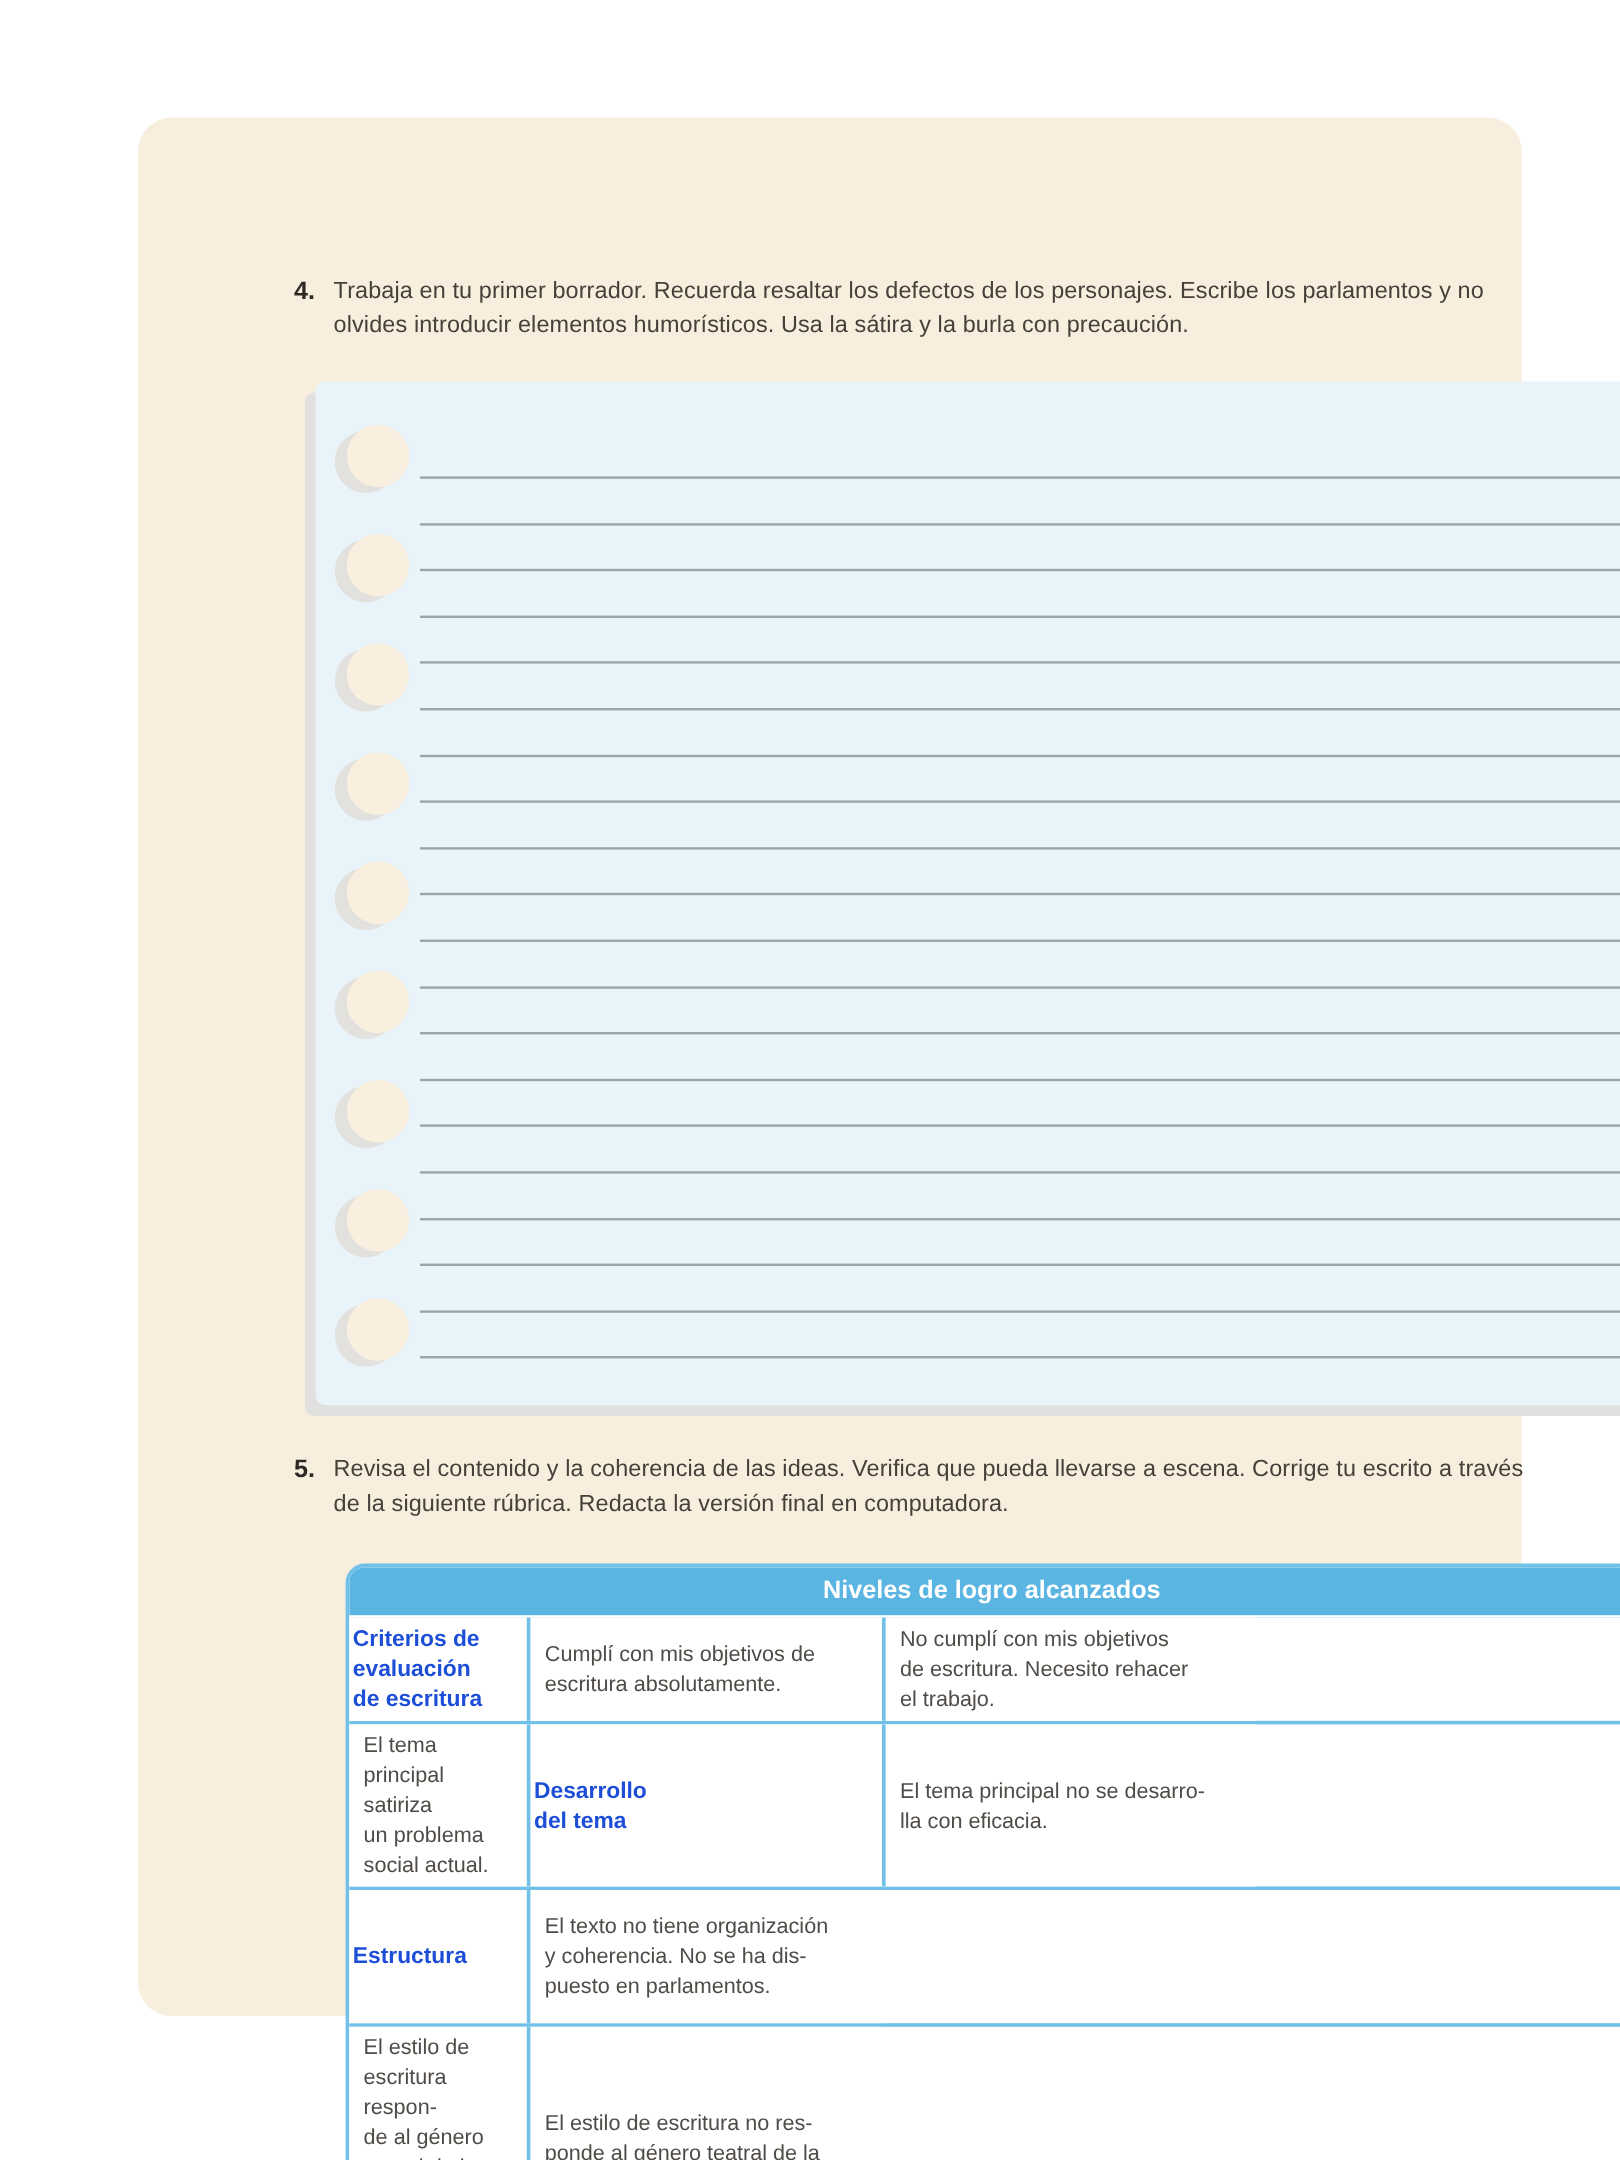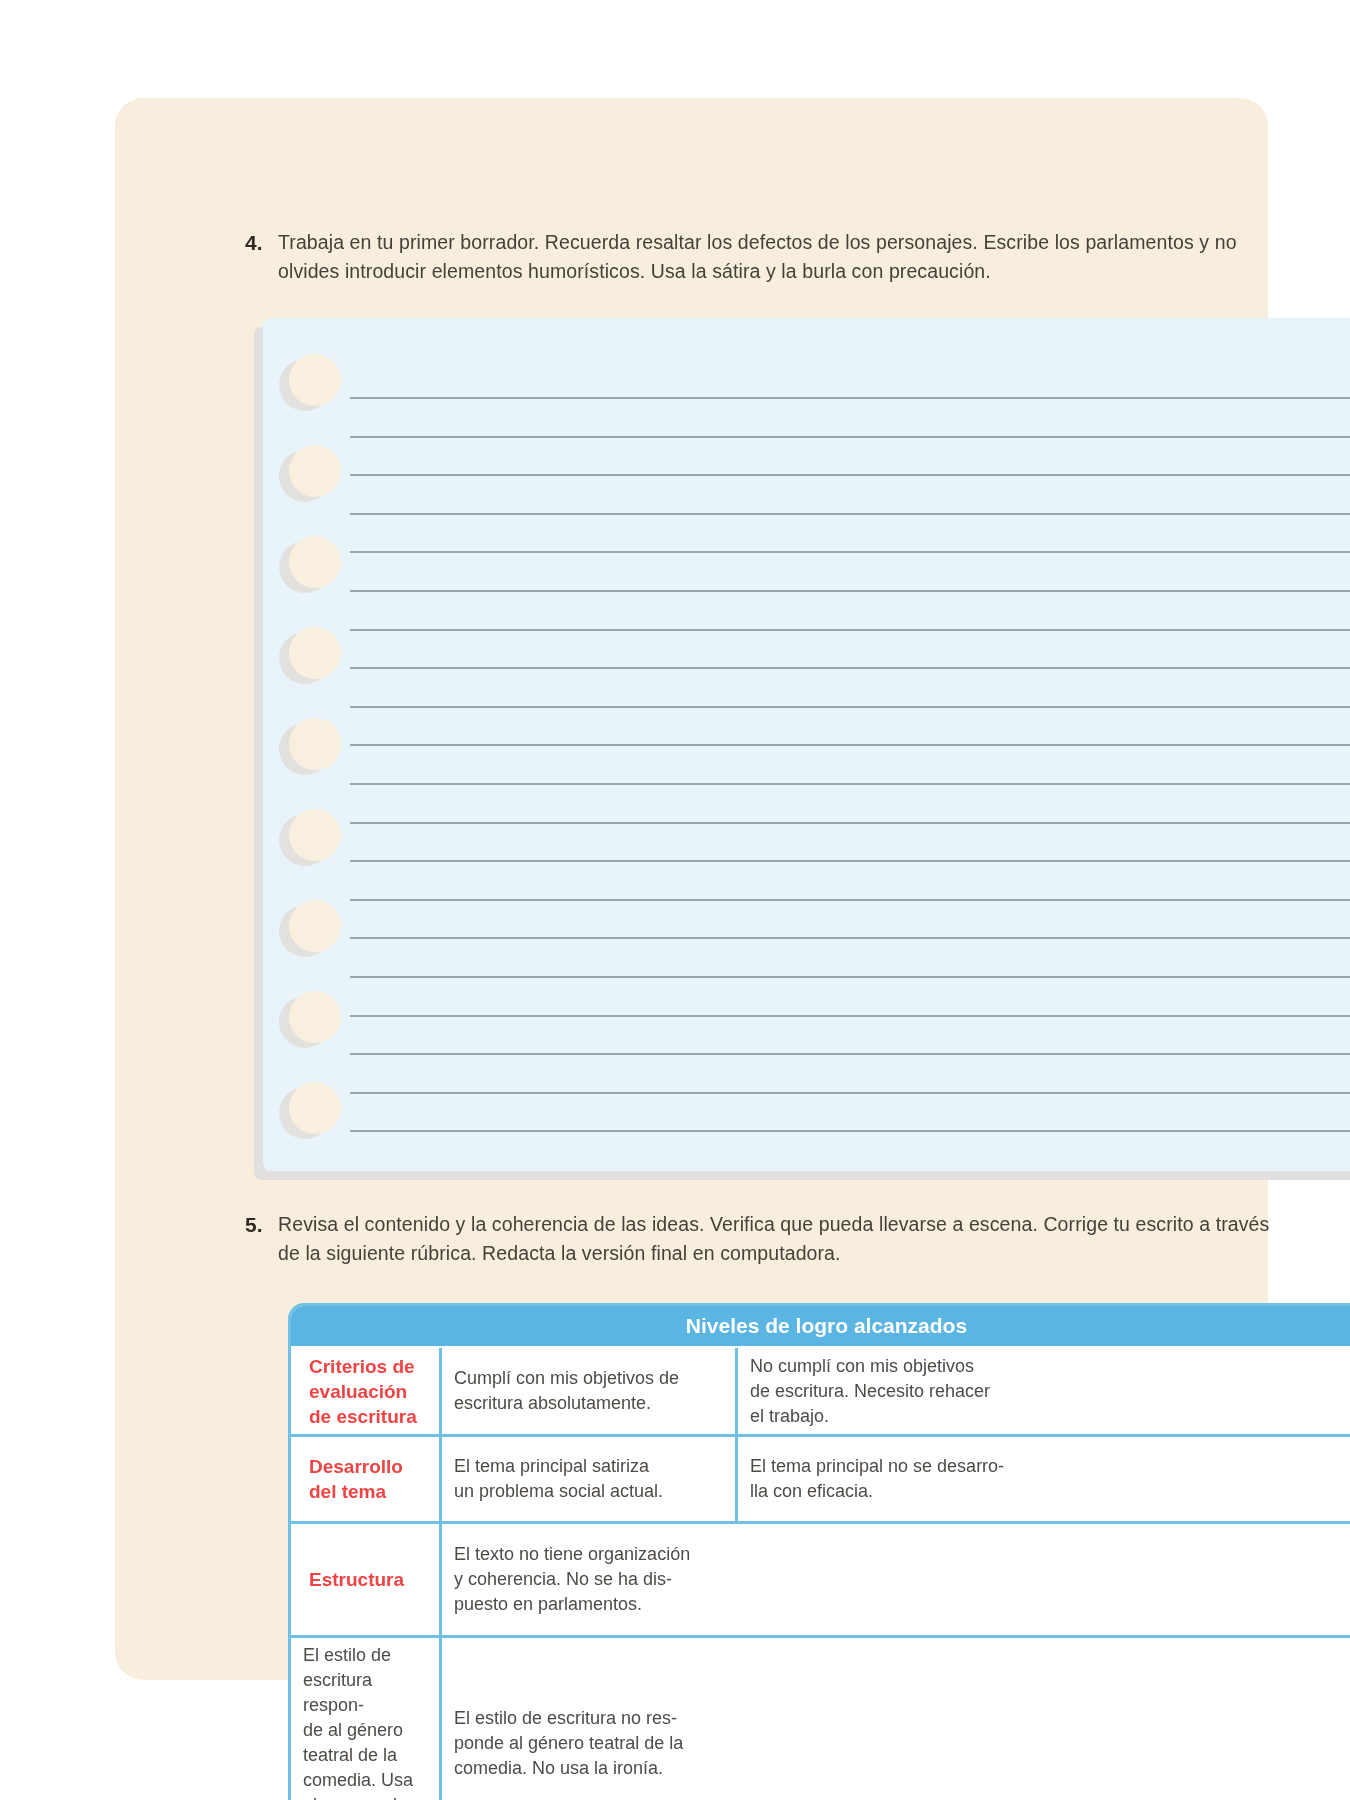--- a/index.html
+++ b/index.html
@@ -56,21 +56,21 @@
   }
   .rrow:first-child { border-top:none; }
   .rcell {
     display:flex; align-items:center; box-sizing:border-box;
     border-left:3px solid var(--border-blue,#70c0e8);
     padding:5px 8px 5px 12px; font-size:18px; line-height:25px;
     color:#4f4b47; white-space:pre-line; background:#ffffff;
   }
   .rcell:first-child { border-left:none; }
   .rcell.rlabel {
-    font-weight:bold; color:#ef4444; font-size:19px; padding-left:18px;
+    font-weight:bold; color:#1d4ed8; font-size:19px; padding-left:3px;
   }
   
   .footer {
     position:absolute; right:92px; top:1692px;
     display:flex; align-items:flex-start;
   }
   .footer-labels { text-align:right; color:#8f8f8f; font-size:21px; line-height:24px; }
   .pagenum {
     margin-left:12px; font-size:37px; font-weight:bold; color:#6f6d6c;
     line-height:36px; letter-spacing:1px;
@@ -134,24 +134,24 @@
             <div class="rcell rlabel">Criterios de
 evaluación
 de escritura</div>
             <div class="rcell">Cumplí con mis objetivos de
 escritura absolutamente.</div>
             <div class="rcell">No cumplí con mis objetivos
 de escritura. Necesito rehacer
 el trabajo.</div>
           </div>
           <div class="rrow" style="min-height: 84px;">
+            <div class="rcell">El tema principal satiriza
+un problema social actual.</div>
             <div class="rcell rlabel">Desarrollo
 del tema</div>
-            <div class="rcell">El tema principal satiriza
-un problema social actual.</div>
             <div class="rcell">El tema principal no se desarro-
 lla con eficacia.</div>
           </div>
           <div class="rrow" style="min-height: 111px;">
             <div class="rcell rlabel">Estructura</div>
             <div class="rcell">El texto no tiene organización
 y coherencia. No se ha dis-
 puesto en parlamentos.</div>
           </div>
           <div class="rrow" style="min-height: 101px;">

